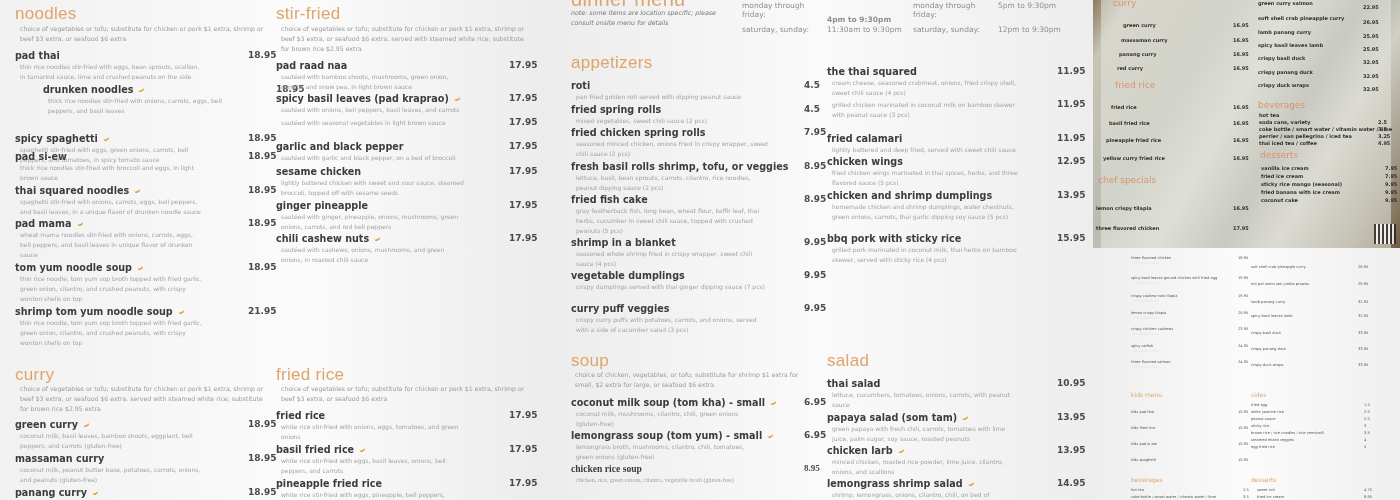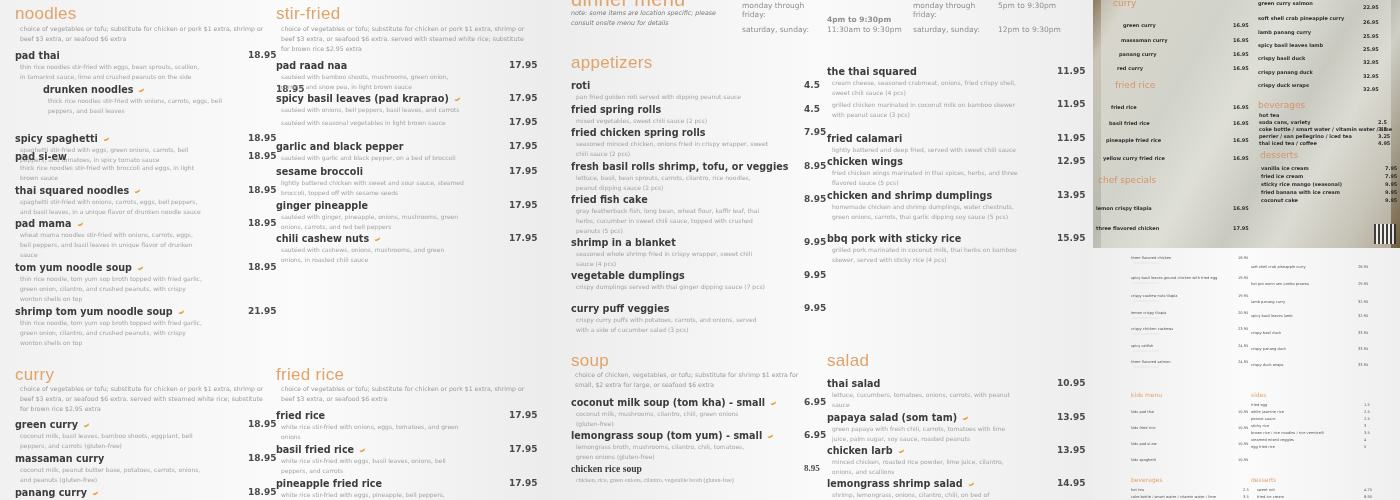--- a/index.html
+++ b/index.html
@@ -158,21 +158,21 @@
       </div>
       <div class="item" style="left: 276px; top: 141px; width: 263px;">
         <div class="name">
           <span>garlic and black pepper</span>
         </div>
         <div class="price" style="left: 233px;">17.95</div>
         <div class="desc" style="width: 190px;">sautéed with garlic and black pepper, on a bed of broccoli</div>
       </div>
       <div class="item" style="left: 276px; top: 166px; width: 263px;">
         <div class="name">
-          <span>sesame broccoli</span>
+          <span>sesame chicken</span>
         </div>
         <div class="price" style="left: 233px;">17.95</div>
         <div class="desc" style="width: 190px;">lightly battered chicken with sweet and sour sauce, steamed broccoli, topped off with sesame seeds</div>
       </div>
       <div class="item" style="left: 276px; top: 200px; width: 263px;">
         <div class="name">
           <span>ginger pineapple</span>
         </div>
         <div class="price" style="left: 233px;">17.95</div>
         <div class="desc" style="width: 190px;">sautéed with ginger, pineapple, onions, mushrooms, green onions, carrots, and red bell peppers</div>

